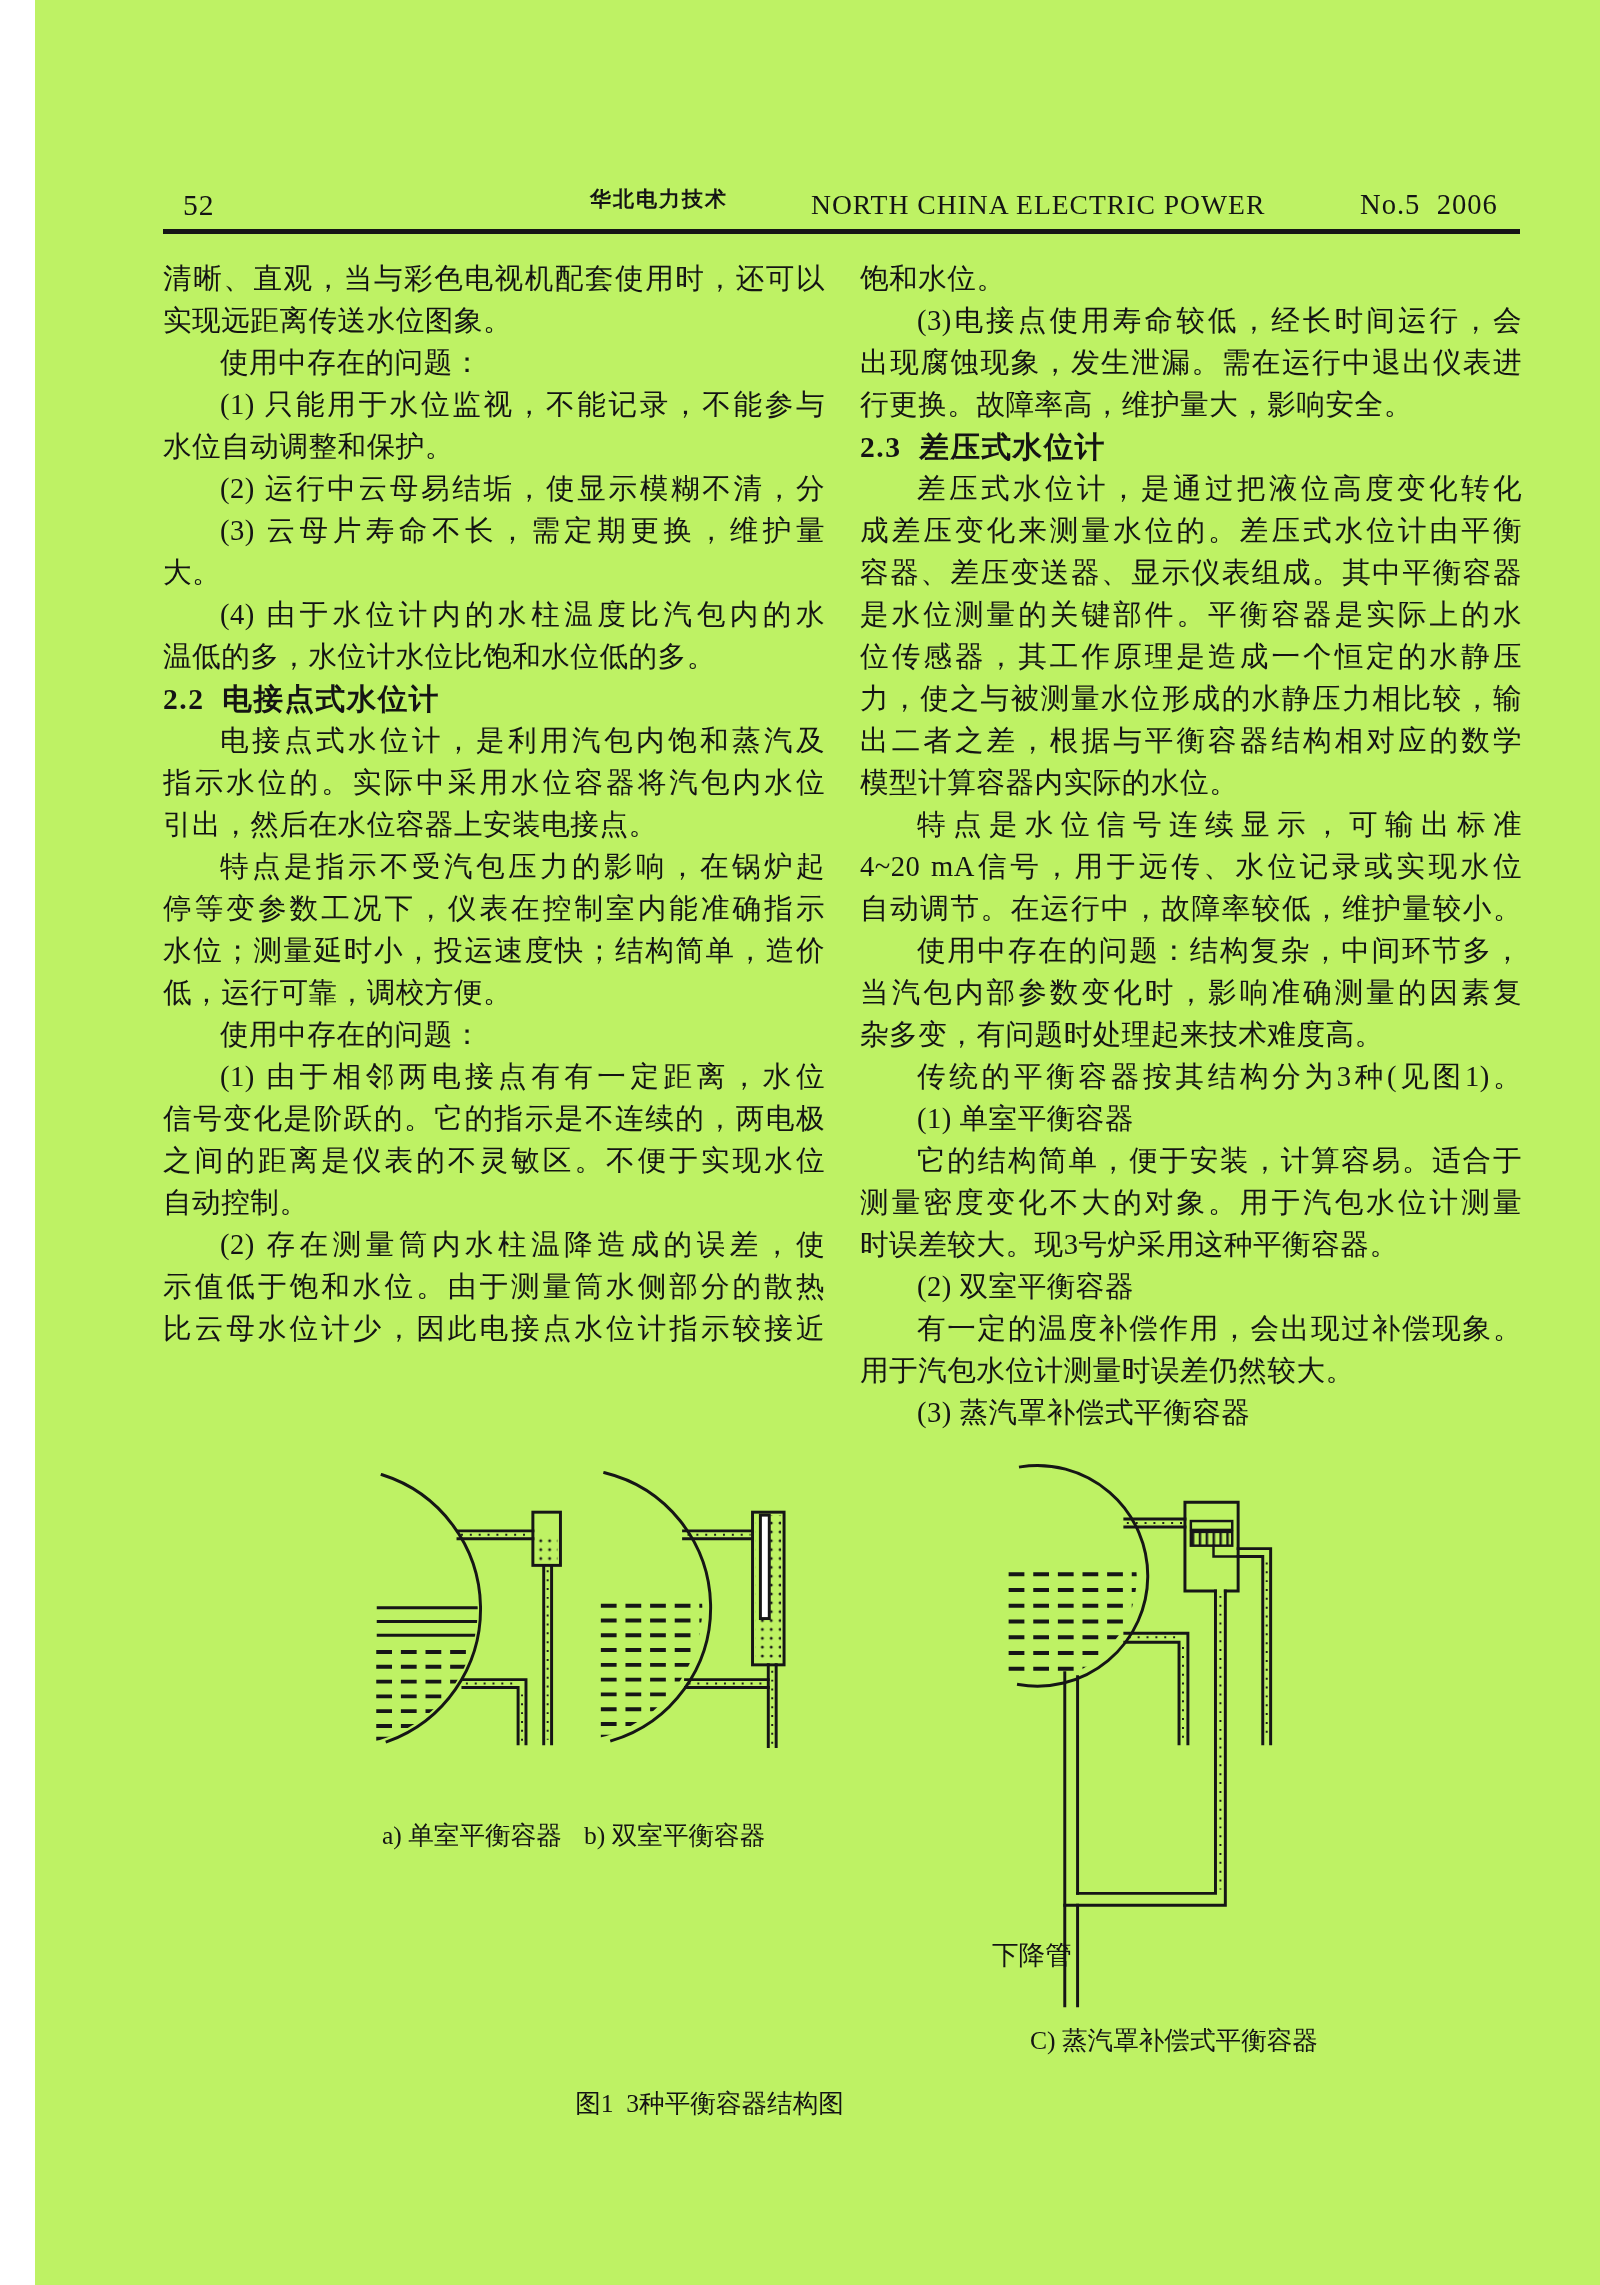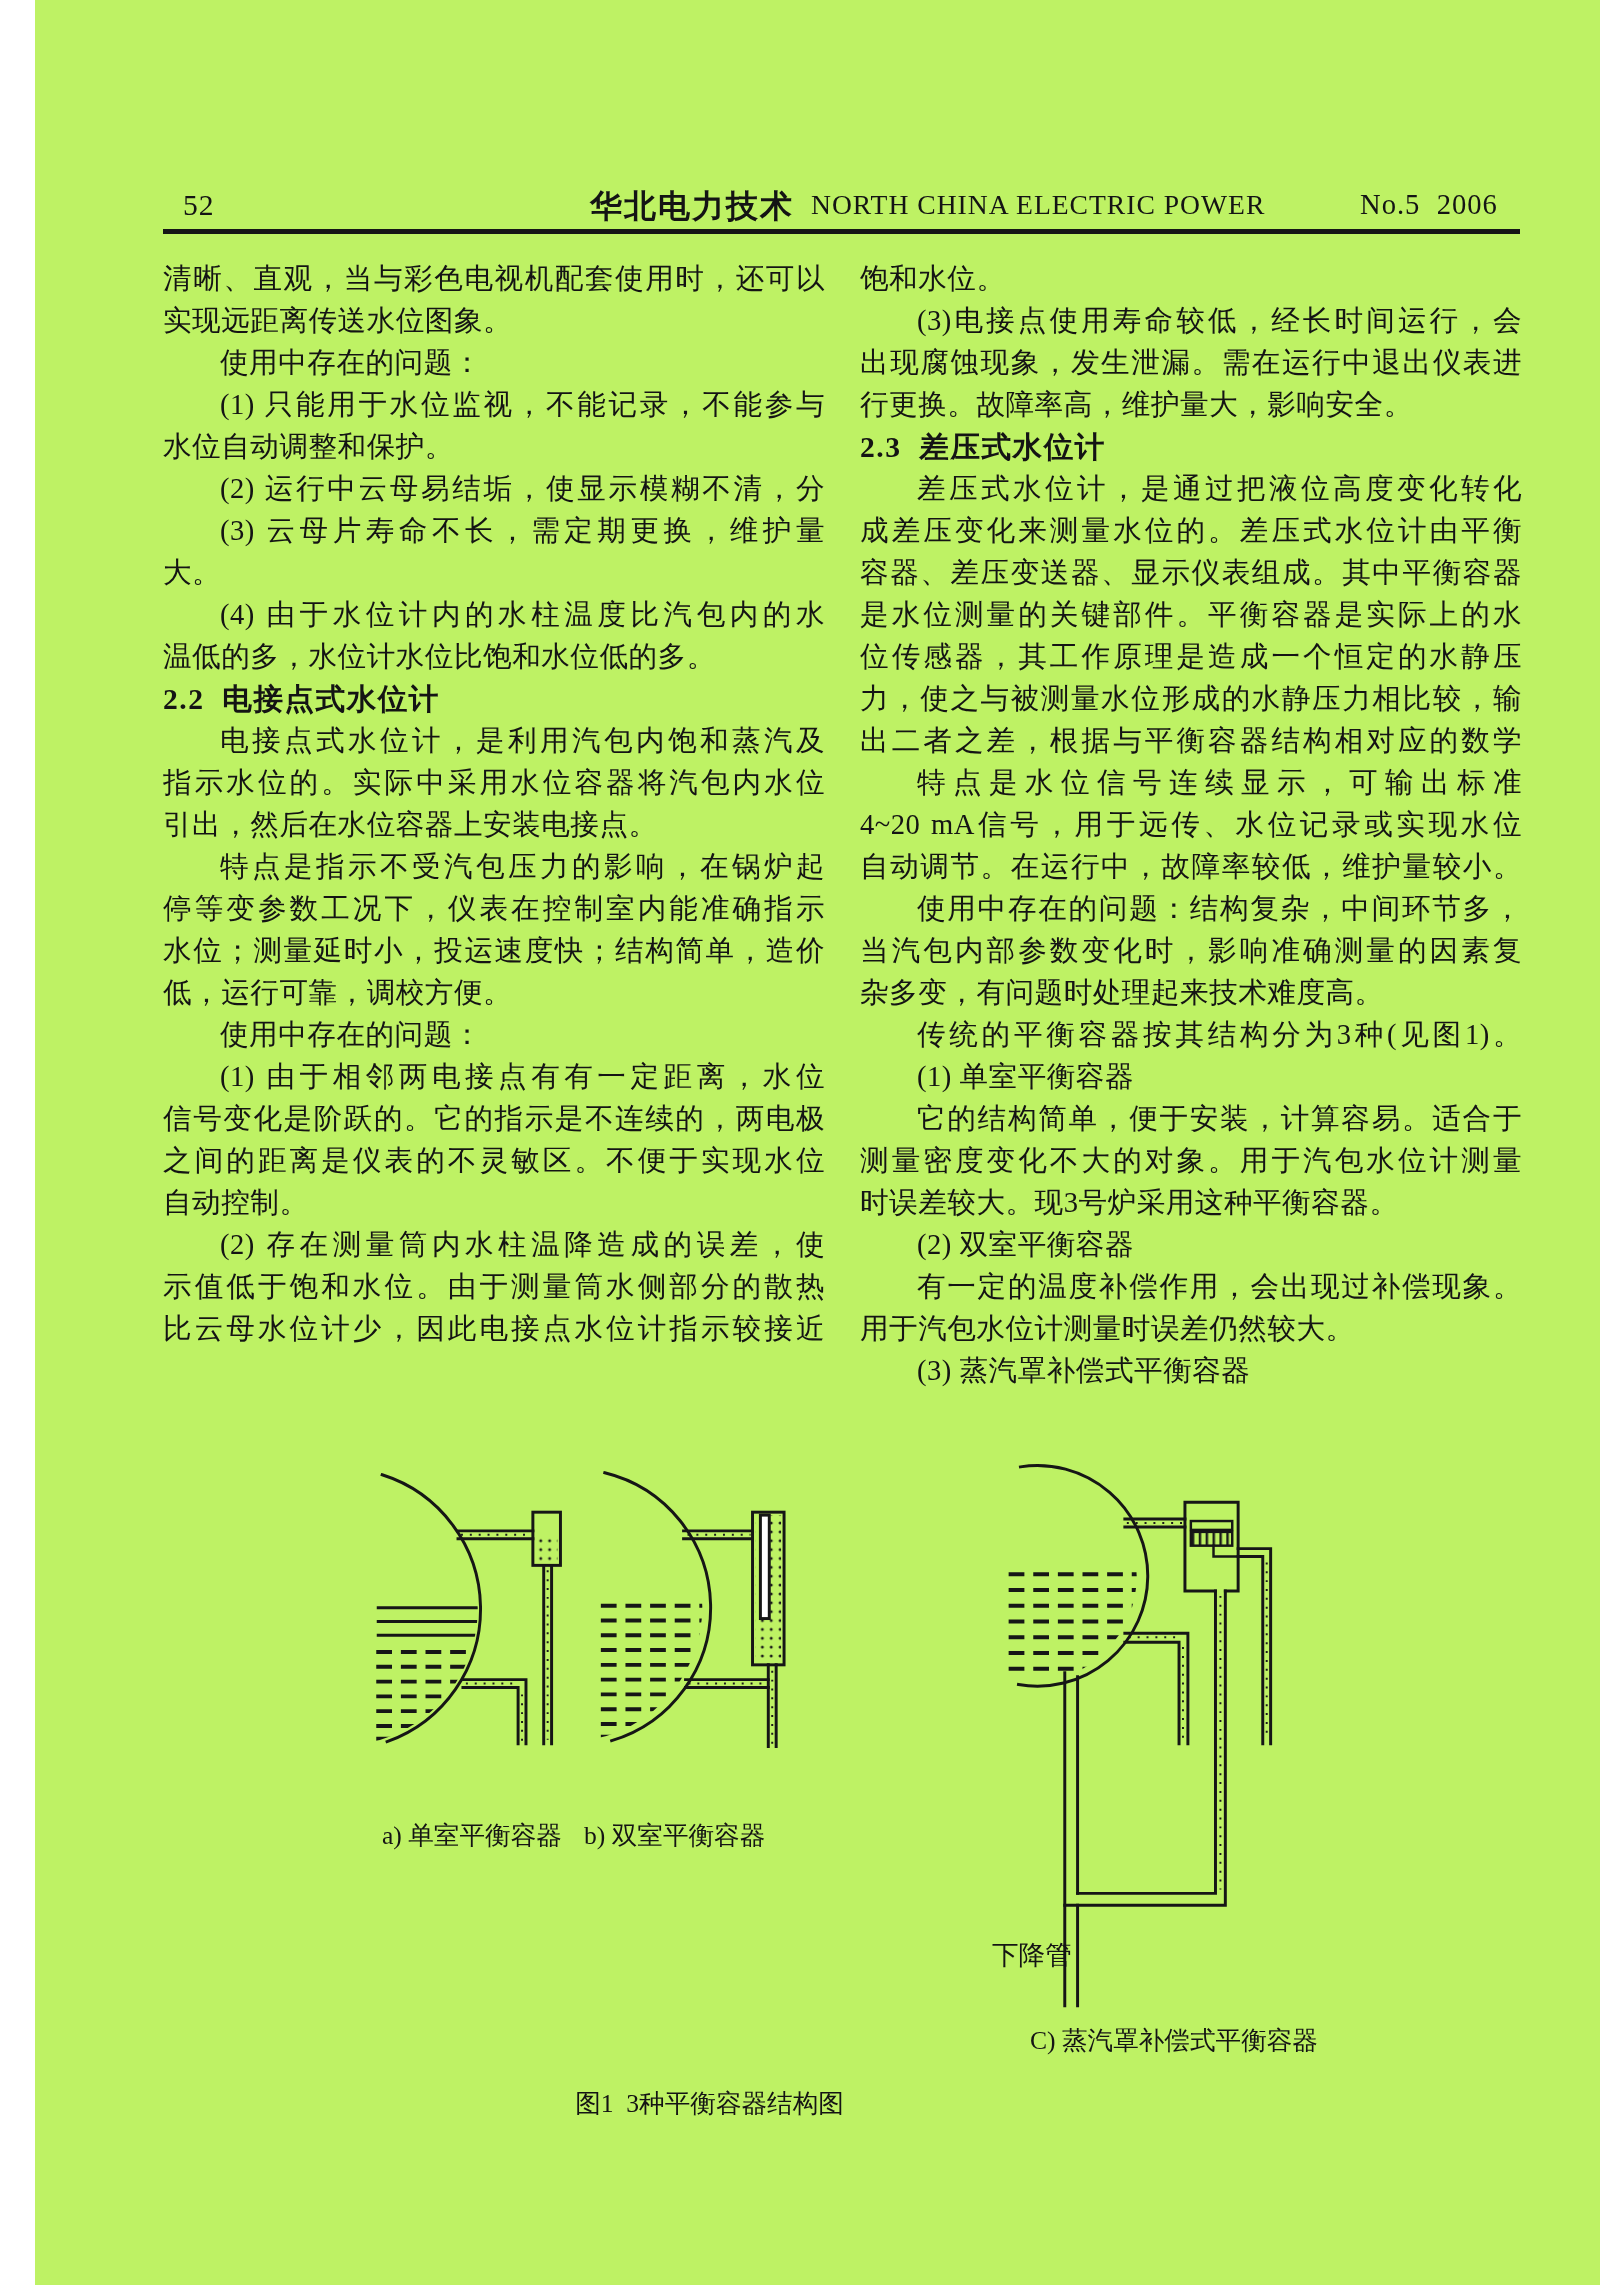--- a/index.html
+++ b/index.html
@@ -3,21 +3,21 @@
 <meta charset="utf-8">
 <style>
   html,body{margin:0;padding:0;}
   body{
     width:1601px;height:2285px;background:#ffffff;
     font-family:"Liberation Serif","DejaVu Serif",serif;color:#141414;
   }
   .page{position:relative;width:1601px;height:2285px;overflow:hidden;background:#bef264;margin-left:35px;}
   .hdr{position:absolute;white-space:pre;}
   .hdr-num{left:148px;top:189px;font-size:29.6px;letter-spacing:1px;}
-  .hdr-cn{left:555px;top:185px;font-size:32px;font-weight:bold;letter-spacing:2px;}
+  .hdr-cn{left:555px;top:185px;font-size:21px;font-weight:bold;letter-spacing:2px;}
   .hdr-en{left:776px;top:189px;font-size:27.6px;letter-spacing:1px;}
   .hdr-issue{left:1325px;top:189px;font-size:28.6px;letter-spacing:1px;}
   .rule{position:absolute;left:128px;top:229px;width:1357px;height:4.9px;background:#161616;}
   .col{position:absolute;top:258px;width:662px;}
   .col-left{left:128px;}
   .col-right{left:825px;}
   .tline{
     box-sizing:border-box;height:42px;line-height:42px;font-size:28.6px;
     white-space:nowrap;overflow:visible;letter-spacing:0.5px;
   }
@@ -84,20 +84,21 @@
       <div class="tline just">出现腐蚀现象，发生泄漏。需在运行中退出仪表进</div>
       <div class="tline">行更换。故障率高，维护量大，影响安全。</div>
       <div class="tline head">2.3&nbsp;&nbsp;差压式水位计</div>
       <div class="tline indent just">差压式水位计，是通过把液位高度变化转化</div>
       <div class="tline just">成差压变化来测量水位的。差压式水位计由平衡</div>
       <div class="tline just">容器、差压变送器、显示仪表组成。其中平衡容器</div>
       <div class="tline just">是水位测量的关键部件。平衡容器是实际上的水</div>
       <div class="tline just">位传感器，其工作原理是造成一个恒定的水静压</div>
       <div class="tline just">力，使之与被测量水位形成的水静压力相比较，输</div>
       <div class="tline just">出二者之差，根据与平衡容器结构相对应的数学</div>
+      <div class="tline">模型计算容器内实际的水位。</div>
       <div class="tline indent just">特点是水位信号连续显示，可输出标准</div>
       <div class="tline just">4~20 mA信号，用于远传、水位记录或实现水位</div>
       <div class="tline just">自动调节。在运行中，故障率较低，维护量较小。</div>
       <div class="tline indent just">使用中存在的问题：结构复杂，中间环节多，</div>
       <div class="tline just">当汽包内部参数变化时，影响准确测量的因素复</div>
       <div class="tline">杂多变，有问题时处理起来技术难度高。</div>
       <div class="tline indent just">传统的平衡容器按其结构分为3种(见图1)。</div>
       <div class="tline indent">(1) 单室平衡容器</div>
       <div class="tline indent just">它的结构简单，便于安装，计算容易。适合于</div>
       <div class="tline just">测量密度变化不大的对象。用于汽包水位计测量</div>

